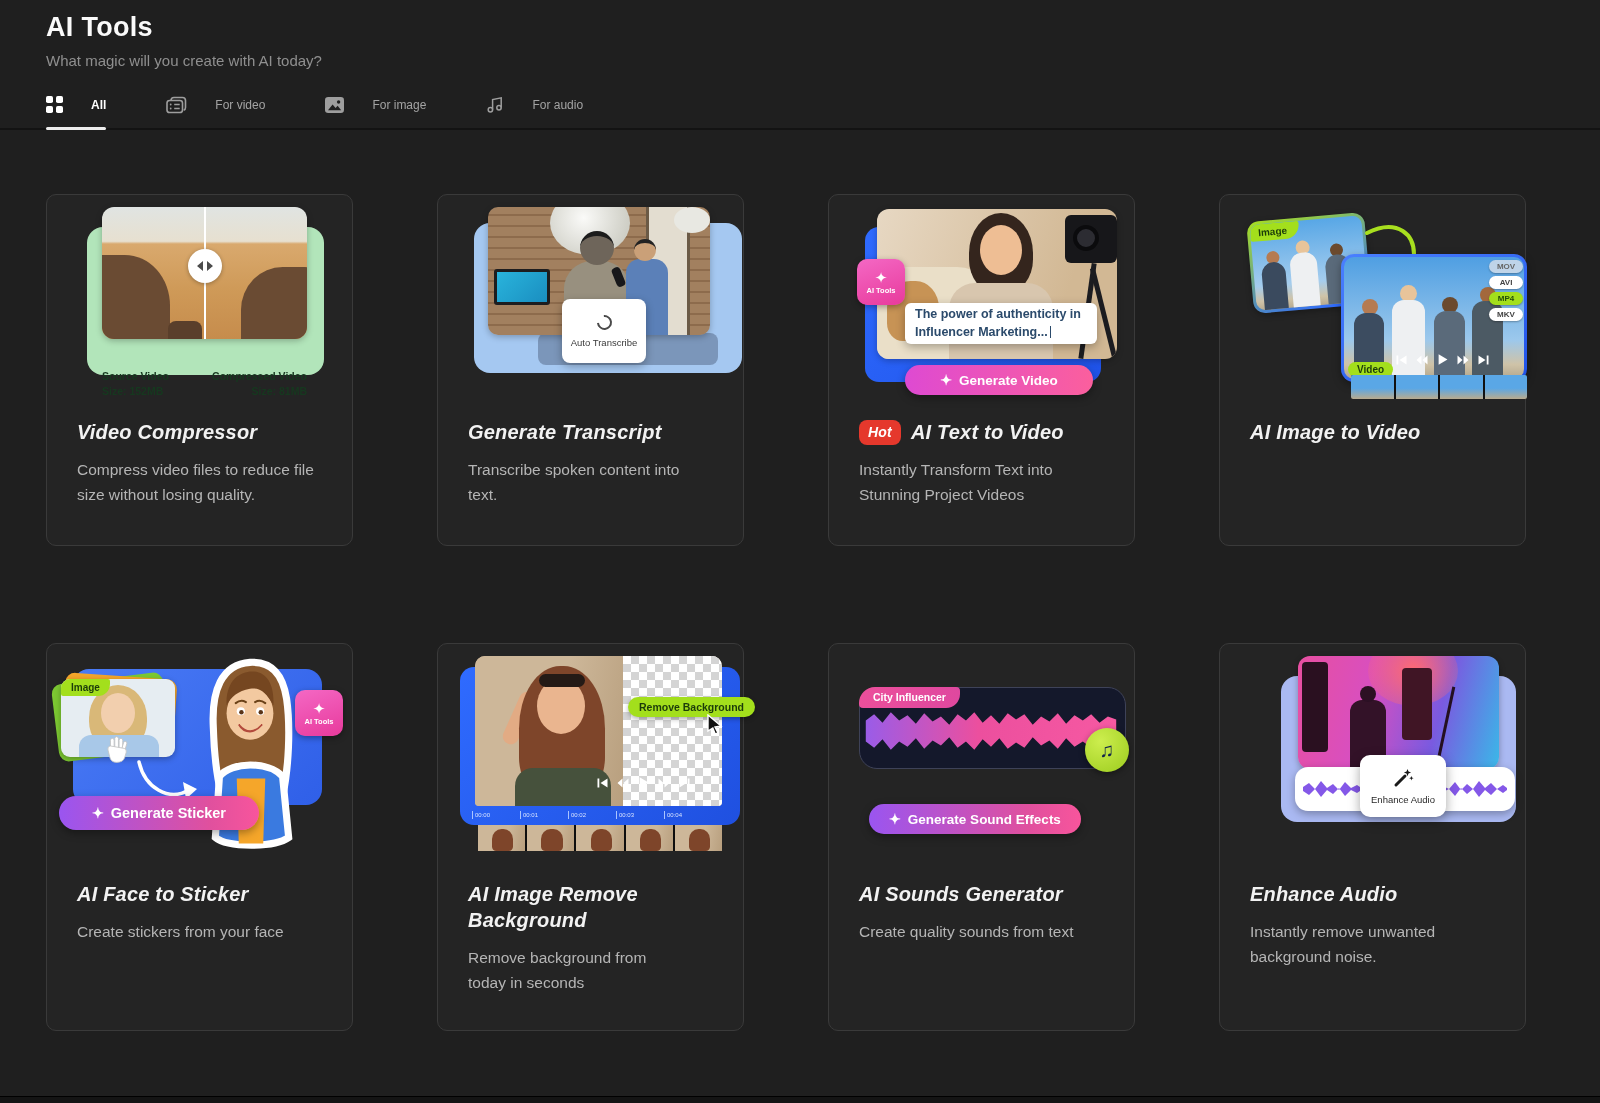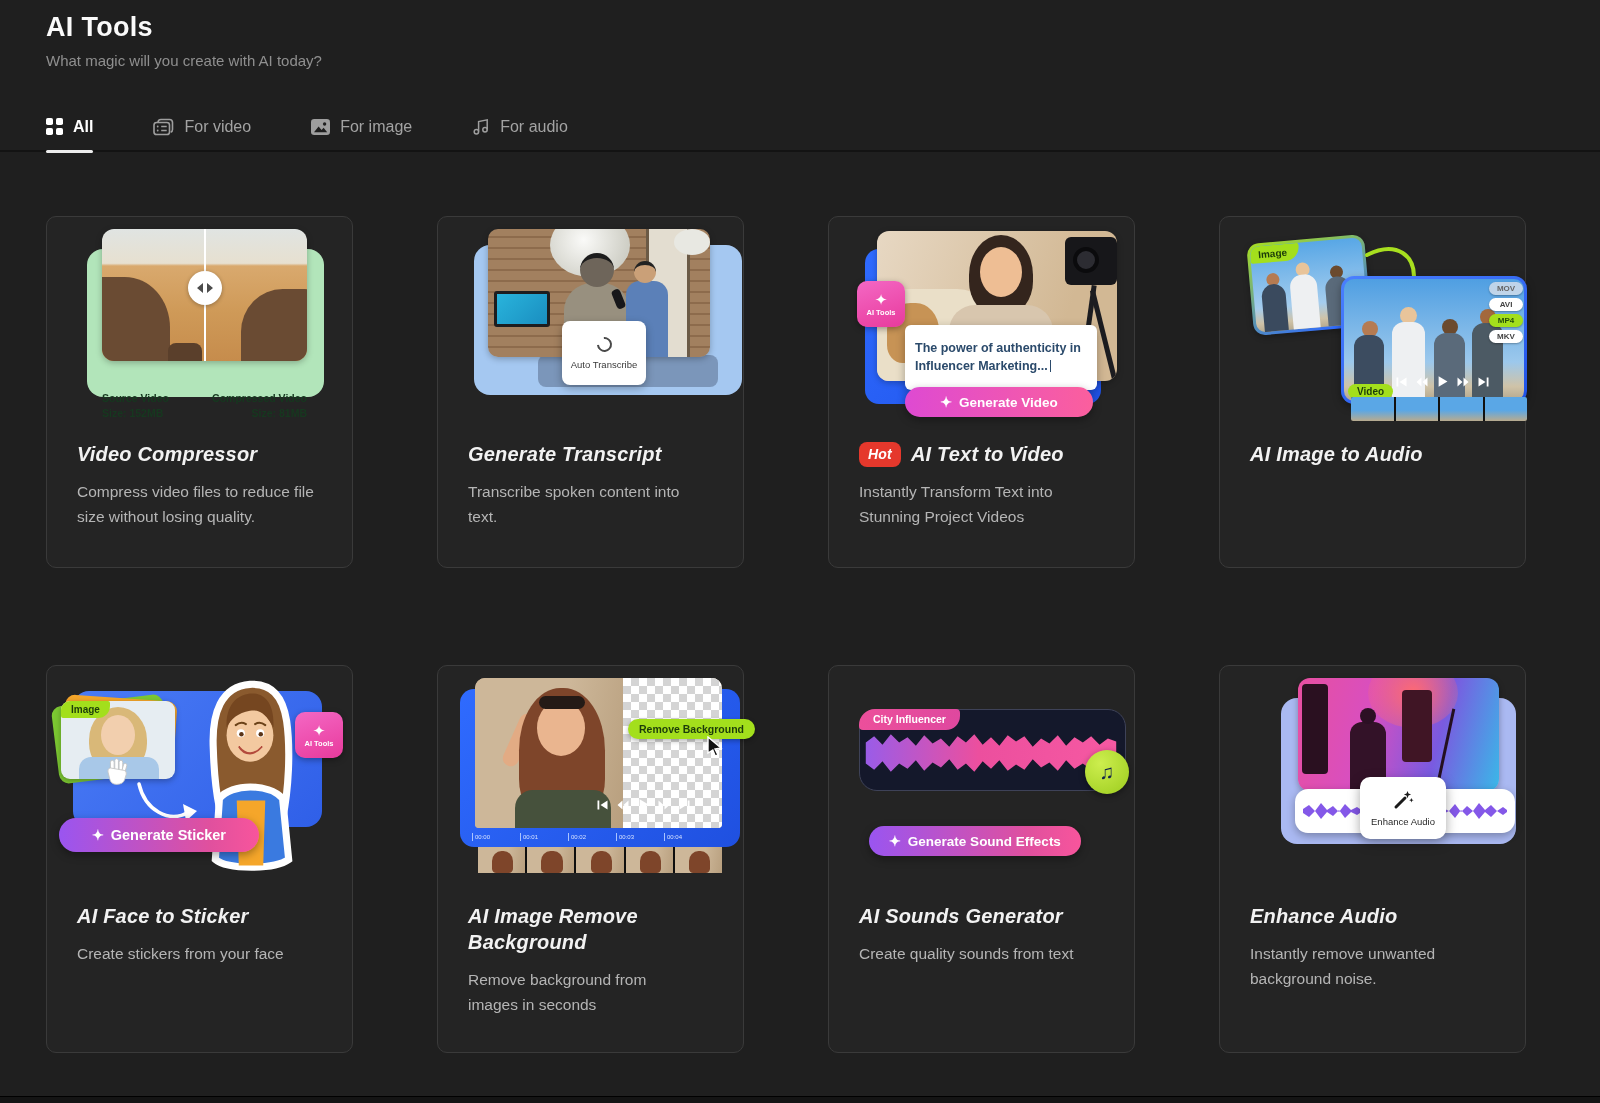--- a/index.html
+++ b/index.html
@@ -6,21 +6,21 @@
   html,body { background:#181818; }
   body { font-family:"Liberation Sans", sans-serif; }
   .page { position:relative; width:1600px; height:1103px; background:#1f1f1f; overflow:hidden; }
 
   
   .header { padding:12px 0 0 46px; }
   .page-title { font-size:27px; font-weight:bold; color:#fafafa; letter-spacing:.3px; }
   .page-subtitle { margin-top:9px; font-size:15px; color:#8f8f8f; }
 
   .tabbar { display:flex; gap:60px; align-items:center; padding:26px 0 14px 46px; border-bottom:2px solid #131313; }
-  .tab { position:relative; display:flex; align-items:center; gap:10px; font-size:16px; color:#a3a3a3; cursor:pointer;margin-top:22px; }
+  .tab { position:relative; display:flex; align-items:center; gap:28px; font-size:12px; color:#a3a3a3; cursor:pointer; }
   .tab.active { color:#ffffff; font-weight:bold; }
   .tab.active::after { content:''; position:absolute; left:0; bottom:-17px; width:100%; height:3px; background:#ededed; border-radius:2px; }
   .tab svg { display:block; }
 
   
   .grid { display:grid; grid-template-columns:repeat(4,307px); column-gap:84px; row-gap:97px; padding:64px 0 0 46px; }
   .card { background:#242424; border:1px solid #3a3a3a; border-radius:10px; min-height:352px; cursor:pointer; }
   .card.tall { min-height:388px; }
   .thumb { position:relative; height:200px; margin-top:12px; }
   .card.tall .thumb { height:213px; }
@@ -79,21 +79,21 @@
   .t3-face { left:103px; top:16px; width:42px; height:50px; background:#eebe94; border-radius:50%; }
   .t3-bodyw { left:72px; top:74px; width:104px; height:76px; background:#d8c6ae; border-radius:26px 26px 0 0; }
   .t3-cam { left:188px; top:6px; width:52px; height:48px; background:#17171a; border-radius:6px; }
   .t3-lens { left:196px; top:16px; width:26px; height:26px; background:#2c2c32; border:4px solid #0b0b0d; border-radius:50%; }
   .t3-tripod { left:208px; top:54px; width:5px; height:96px; background:#1c1c20; transform:rotate(8deg); }
   .t3-tripod2 { left:224px; top:58px; width:5px; height:92px; background:#1c1c20; transform:rotate(-14deg); }
   .ai-badge { width:48px; height:46px; border-radius:10px; background:linear-gradient(160deg,#f468c4,#e83a9c); box-shadow:0 2px 6px rgba(0,0,0,.35);
       display:flex; flex-direction:column; align-items:center; justify-content:center; gap:1px; color:#fff; }
   .ai-badge .mini-sparkle { line-height:15px; }
   .ai-badge-label { font-size:7.5px; font-weight:bold; }
-  .prompt-box { background:#fff; border-radius:6px; box-shadow:0 3px 10px rgba(0,0,0,.3); padding:15px 10px; font-size:12.5px; line-height:1.4; color:#2b4a6b; font-weight:bold; }
+  .prompt-box { background:#fff; border-radius:6px; box-shadow:0 3px 10px rgba(0,0,0,.3); padding:3px 10px; font-size:12.5px; line-height:1.4; color:#2b4a6b; font-weight:bold; }
   .t3-badge { left:28px; top:52px; }
   .t3-prompt { left:76px; top:96px; width:192px; }
   .t3-pill { left:76px; top:158px; width:188px; height:30px; background:linear-gradient(90deg,#de4ad2,#fb5f9d); }
 
   
   .t4-small { left:30px; top:10px; width:118px; height:92px; padding:3px; border-radius:12px; transform:rotate(-5deg);
       background:linear-gradient(160deg,#a8df1f,#2f6bff 90%); box-shadow:0 2px 6px rgba(0,0,0,.3); }
   .t4-small-in { width:100%; height:100%; border-radius:9px; overflow:hidden; position:relative; background:linear-gradient(#58a7e6,#a5cdee 72%,#cfc3a8 90%,#b8ab90); }
   .t4-imgbadge { left:0; top:0; font-size:10px; padding:3px 12px 3px 8px; border-radius:9px 2px 14px 2px; }
   .t4-video { left:121px; top:47px; width:186px; height:128px; padding:3px; border-radius:13px; background:linear-gradient(150deg,#4a80ff,#1f52e8); box-shadow:0 3px 8px rgba(0,0,0,.35); }
@@ -374,21 +374,21 @@
           </div>
         </div>
         <div class="abs t4-strip">
           <span class="frame"></span>
           <span class="frame"></span>
           <span class="frame"></span>
           <span class="frame"></span>
         </div>
       </div>
       <div class="body">
-        <div class="title">AI Image to Audio</div>
+        <div class="title">AI Image to Video</div>
       </div>
     </div>
 
     <div class="card tall">
       <div class="thumb">
         <div class="abs t5-blue"></div>
         <div class="abs t5-back1"></div>
         <div class="abs t5-back2"></div>
         <div class="abs t5-photo">
           <div class="abs t5-hairp"></div>
@@ -479,21 +479,21 @@
         <div class="abs t6-strip">
           <span class="frame"></span>
           <span class="frame"></span>
           <span class="frame"></span>
           <span class="frame"></span>
           <span class="frame"></span>
         </div>
       </div>
       <div class="body">
         <div class="title">AI Image Remove Background</div>
-        <p class="desc narrow">Remove background from images in seconds</p>
+        <p class="desc narrow">Remove background from today in seconds</p>
       </div>
     </div>
 
     <div class="card tall">
       <div class="thumb">
         <div class="abs t7-box"></div>
         <svg class="abs" style="left:36px;top:51px;" width="252" height="48" viewBox="0 0 240 46">
           <defs>
             <linearGradient id="wg" x1="0" y1="0" x2="1" y2="0">
               <stop offset="0" stop-color="#9a5ce8"></stop>

